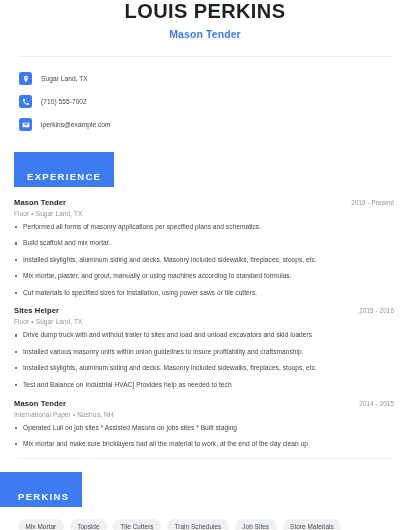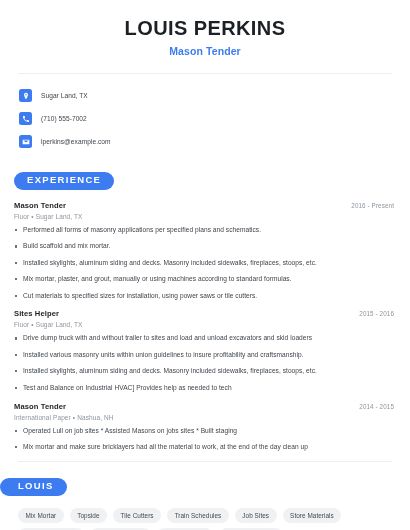--- a/index.html
+++ b/index.html
@@ -13,21 +13,20 @@
   }
   .page {
     width: 410px;
     height: 530px;
     position: relative;
     background: #ffffff;
   }
 
   
   .header {
-    padding-top: 17px;
     text-align: center;
   }
   .full-name {
     font-size: 20px;
     font-weight: 700;
     letter-spacing: 0.4px;
     color: #1d2125;
     line-height: 1.15;
   }
   .job-title {
@@ -75,22 +74,21 @@
 
   
   .section { margin-top: 18px; }
   .sec-badge {
     display: inline-block;
     background: #3d7bf0;
     color: #ffffff;
     font-size: 9.5px;
     font-weight: 700;
     letter-spacing: 1.3px;
-    padding: 2px 13px 5px 13px;
-    border-radius: 10px;
+    padding: 19px 13px 5px 13px;
   }
   .badge-indent { margin-left: 14px; }
   .badge-flush  { margin-left: 0px; padding-left: 18px; }
 
   
   .exp-list { padding: 0 16px 0 14px; margin-top: 11px; }
   .job { margin-bottom: 9px; }
   .job-head {
     display: flex;
     justify-content: space-between;
@@ -247,21 +245,21 @@
           <li>Mix mortar and make sure bricklayers had all the material to work, at the end of the day clean up</li>
         </ul>
       </div>
 
     </div>
   </div>
 
   <div class="divider" style="margin-top:4px;"></div>
 
   <div class="section" style="margin-top:13px;">
-    <span class="sec-badge badge-flush">LOUIS</span>
+    <span class="sec-badge badge-flush">PERKINS</span>
 
     <div class="skills-wrap">
       <span class="skill-tag">Mix Mortar</span>
       <span class="skill-tag">Topside</span>
       <span class="skill-tag">Tile Cutters</span>
       <span class="skill-tag">Train Schedules</span>
       <span class="skill-tag">Job Sites</span>
       <span class="skill-tag">Store Materials</span>
       <span class="skill-tag">Building Materials</span>
       <span class="skill-tag">Polish Surfaces</span>

